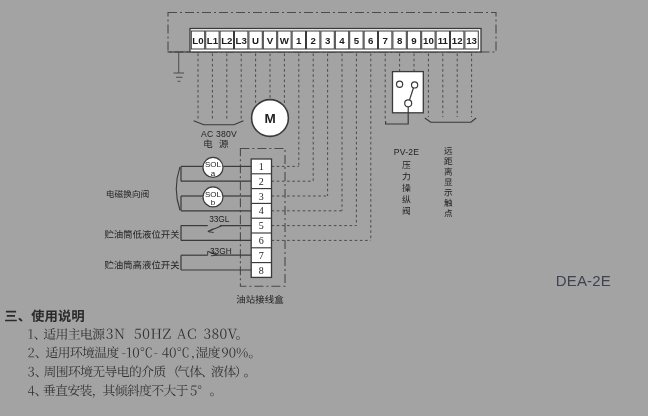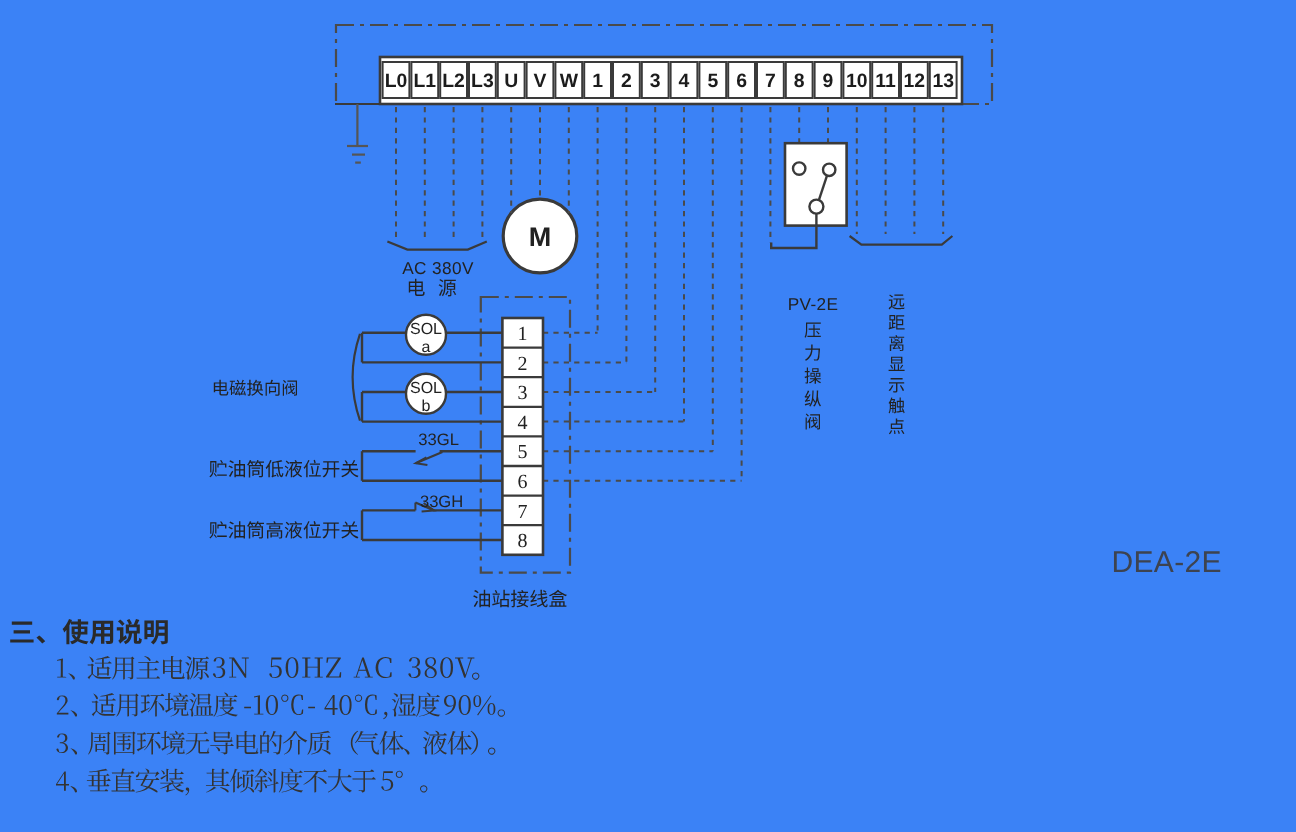--- a/index.html
+++ b/index.html
@@ -1,15 +1,15 @@
 <!DOCTYPE html>
 <html><head><meta charset="utf-8"><title>DEA-2E</title>
 <style>
 html,body{margin:0;padding:0;background:#fff;}
-#c{position:relative;width:648px;height:416px;background:#3b82f6;overflow:hidden;}
+#c{position:relative;width:648px;height:416px;background:#a3a3a3;overflow:hidden;}
 svg{display:block;}
 text{font-family:"Liberation Sans",sans-serif;}
 </style></head>
 <body>
 <div id="c">
 <svg width="648" height="416" viewBox="0 0 648 416">
 
 <rect x="168" y="12.5" width="328" height="39.5" fill="none" stroke="#4a4a4a" stroke-width="1.1" stroke-dasharray="9 3 2 3"></rect>
       <line x1="167.5" y1="52" x2="190" y2="52" stroke="#3a3a3a" stroke-width="1.1"></line>
 

